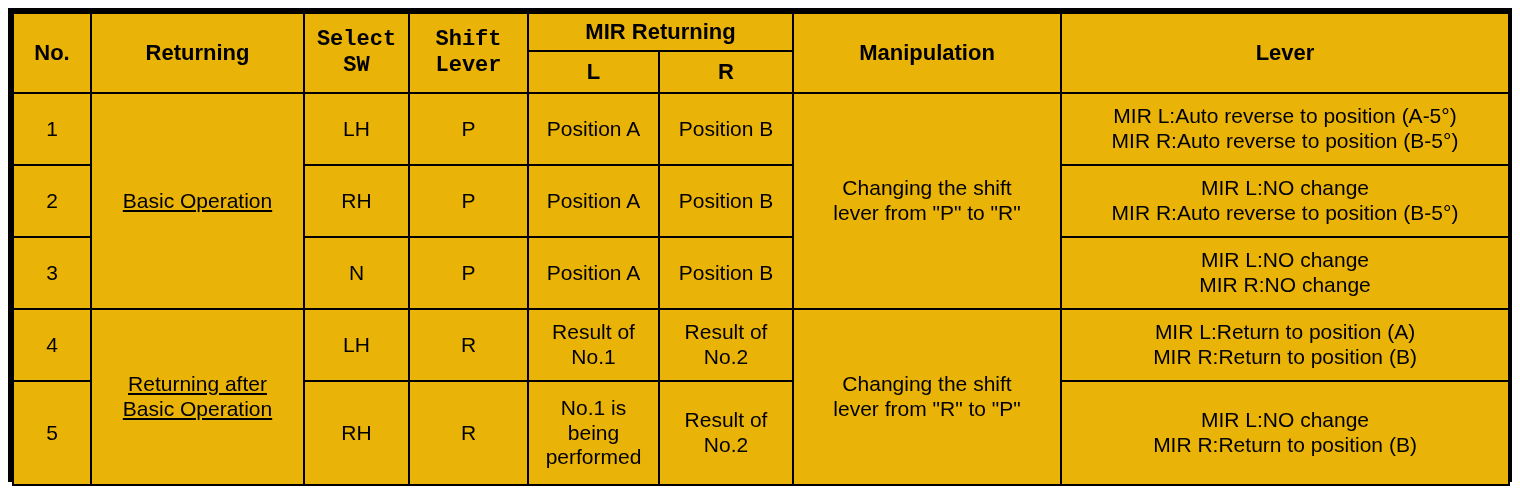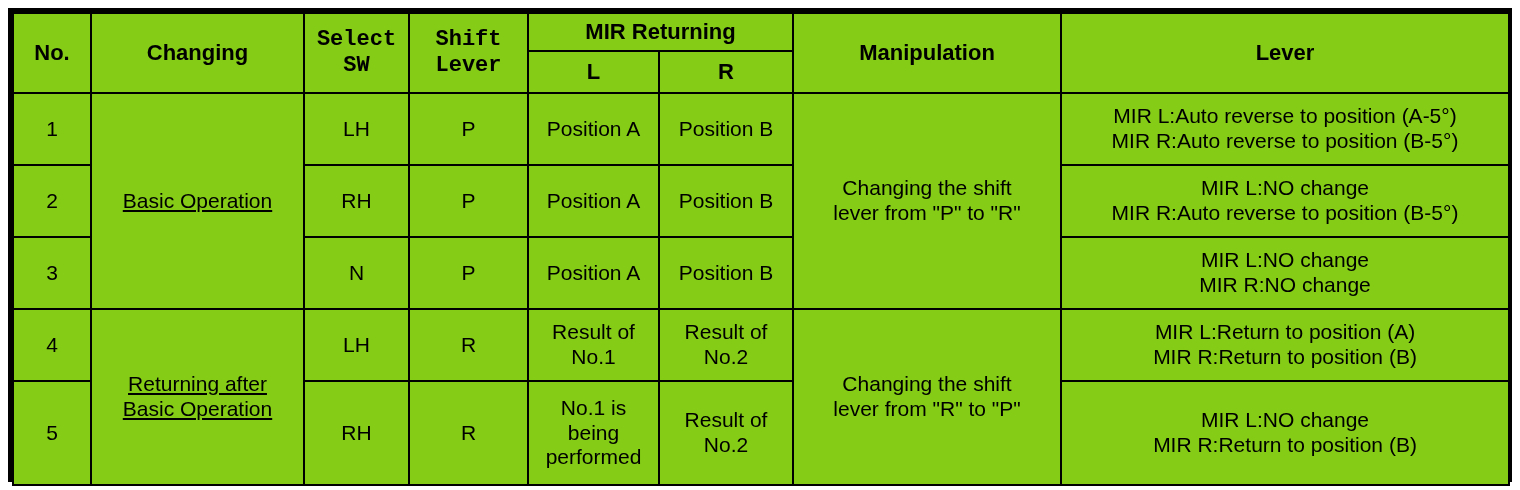--- a/index.html
+++ b/index.html
@@ -23,21 +23,21 @@
     height: 474px;
     box-sizing: border-box;
     border: 4px solid #000;
   }
 
   table.spec-table {
     width: 100%;
     height: 100%;
     border-collapse: collapse;
     table-layout: fixed;
-    background: #84cc16;
+    background: #eab308;
   }
 
   table.spec-table td,
   table.spec-table th {
     border: 2px solid #000;
     padding: 0 6px;
     font-size: 21px;
     font-weight: normal;
     line-height: 1.18;
     text-align: center;
@@ -108,21 +108,21 @@
         <col class="c-sw">
         <col class="c-shift">
       <col class="c-mirl">
         <col class="c-mirr">
         <col class="c-manip">
         <col class="c-result">
     </colgroup>
     <thead>
       <tr class="r-hdr-top">
         <th rowspan="2">No.</th>
-        <th rowspan="2">Changing</th>
+        <th rowspan="2">Returning</th>
         <th rowspan="2" class="hdr-2line">Select
 SW</th>
         <th rowspan="2" class="hdr-2line">Shift
 Lever</th>
         <th colspan="2">MIR Returning</th>
         <th rowspan="2">Manipulation</th>
         <th rowspan="2">Lever</th>
       </tr>
       <tr class="r-hdr-sub">
         <th>L</th>

